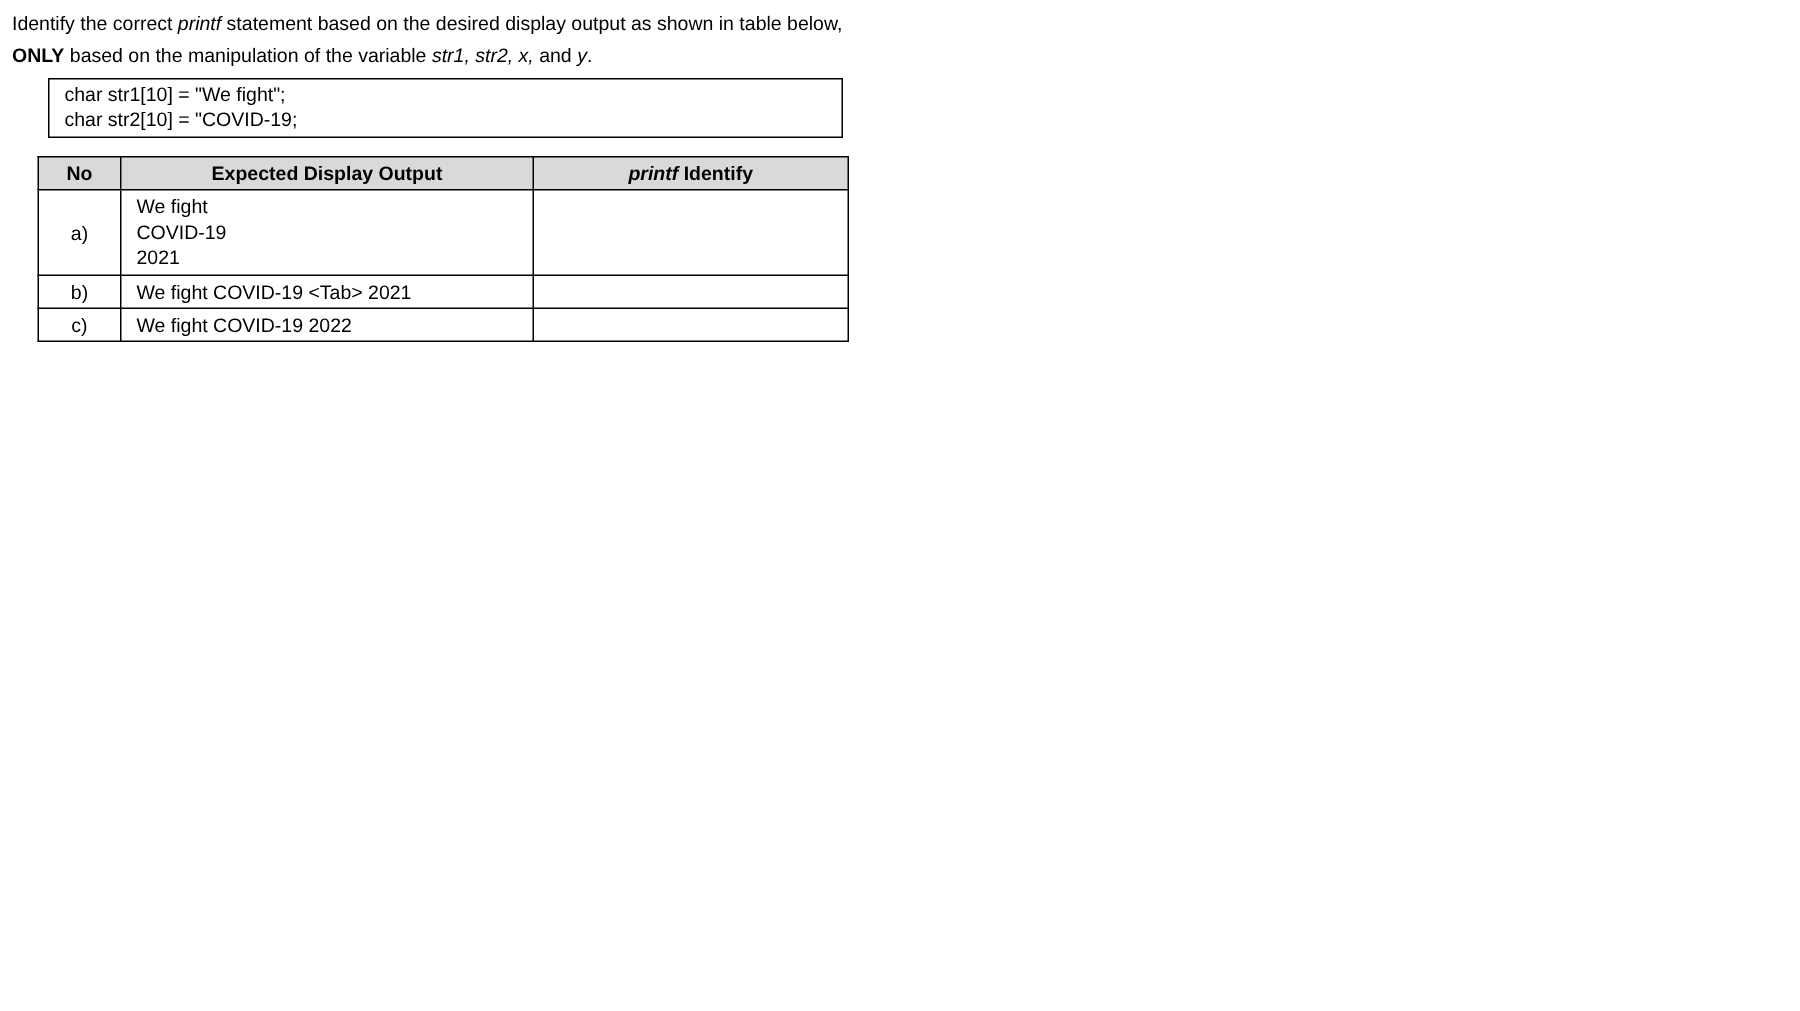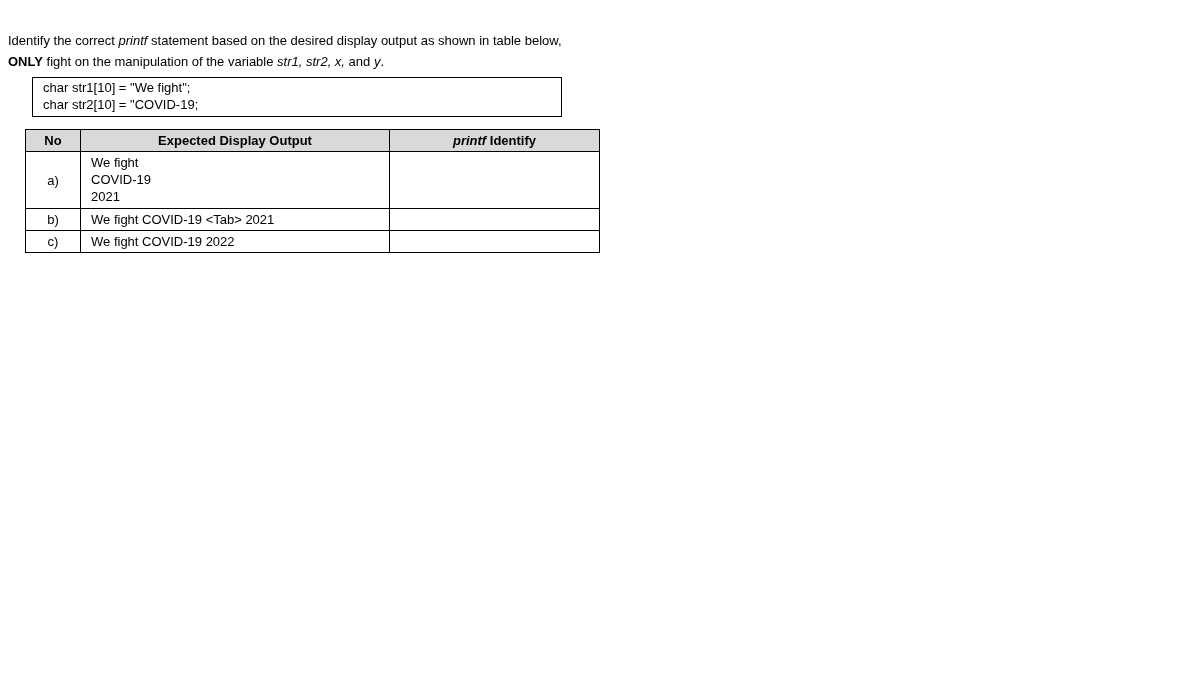--- a/index.html
+++ b/index.html
@@ -9,21 +9,20 @@
     }
     body {
       font-family: Arial, Helvetica, sans-serif;
       font-size: 13px;
       color: #000;
       background: #fff;
       padding: 8px;
     }
     .intro-line1 {
       margin-bottom: 6px;
-      margin-top: 25px;
     }
     .intro-line2 {
       margin-bottom: 8px;
     }
     .italic {
       font-style: italic;
     }
     .bold {
       font-weight: bold;
       margin-top: 44px;
@@ -50,40 +49,40 @@
     .tbl th {
       background: #d9d9d9;
       font-weight: bold;
       text-align: center;
     }
     .col-no {
       width: 55px;
       text-align: center !important;
     }
     .col-exp {
-      width: 309px;
+      width: 275px;
     }
     .col-printf {
       width: 210px;
     }
     .multiline {
       white-space: pre-line;
       line-height: 1.3;
       margin-top: 36px;
     }
   </style>
 </head>
 <body>
 
 <div class="intro-line1">
   <span>Identify the correct </span><span class="italic">printf</span><span> statement based on the desired display output as shown in table below,</span>
 </div>
 
 <div class="intro-line2">
-  <span class="bold">ONLY</span><span> fight on the manipulation of the variable </span><span class="italic">str1, str2, x,</span><span> and </span><span class="italic">y</span><span>.</span>
+  <span class="bold">ONLY</span><span> based on the manipulation of the variable </span><span class="italic">str1, str2, x,</span><span> and </span><span class="italic">y</span><span>.</span>
 </div>
 
 <div class="code-box">
   <div>char str1[10] = "We fight";</div>
   <div>char str2[10] = "COVID-19;</div>
 </div>
 
 <table class="tbl">
   <tbody>
       <tr>

